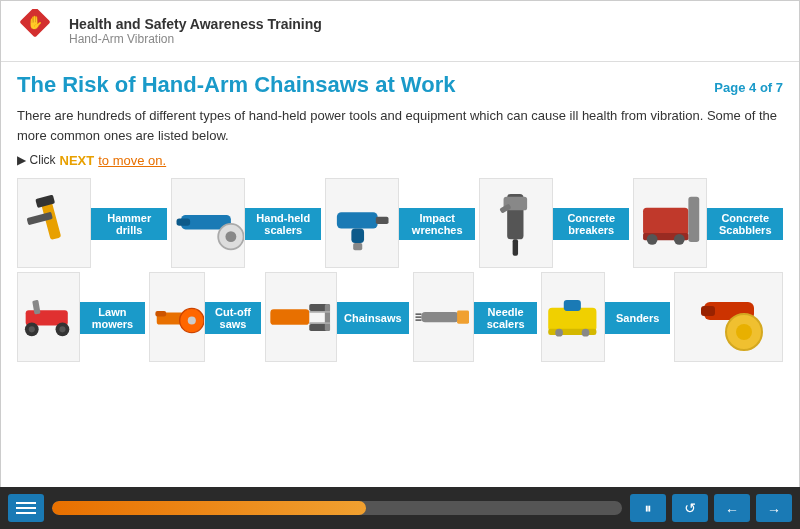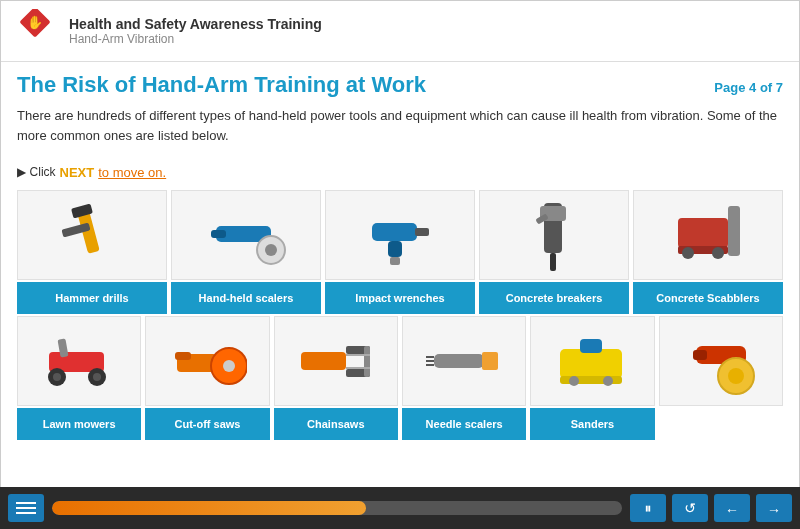--- a/index.html
+++ b/index.html
@@ -56,21 +56,21 @@
     }
     .page-number {
       font-size: 13px;
       color: #1a9ac9;
       font-weight: bold;
     }
 
     .description {
       font-size: 13px;
       color: #333;
-      margin-bottom: 20px;
+      margin-bottom: 8px;
       line-height: 1.5;
     }
 
     .click-next {
       font-size: 13px;
       color: #333;
       margin-bottom: 10px;
       display: flex;
       gap: 4px;
     }
@@ -92,21 +92,21 @@
       margin-bottom: 8px;
     }
     .tools-row {
       display: flex;
       gap: 4px;
       margin-bottom: 2px;
     }
     .tool-item {
       flex: 1;
       display: flex;
-      flex-direction: column;
+      flex-direction: row;
       align-items: center;
     }
     .tool-image-box {
       width: 100%;
       height: 90px;
       display: flex;
       align-items: center;
       justify-content: center;
       background: #f5f5f5;
       border: 1px solid #e0e0e0;
@@ -209,21 +209,21 @@
   </svg>
   <div class="header-text">
     <div class="header-title">Health and Safety Awareness Training</div>
     <div class="header-subtitle">Hand-Arm Vibration</div>
   </div>
 </div>
 
 <div class="main">
 
   <div class="page-heading-row">
-    <h1 class="page-heading">The Risk of Hand-Arm Training at Work</h1>
+    <h1 class="page-heading">The Risk of Hand-Arm Chainsaws at Work</h1>
     <span class="page-number">Page 4 of 7</span>
   </div>
 
   <p class="description">There are hundreds of different types of hand-held power tools and equipment which can cause ill health from vibration. Some of the more common ones are listed below.</p>
 
   <div class="click-next">
     <span class="arrow">▶ Click </span>
     <span class="next-label">NEXT</span>
     <span class="rest"> to move on.</span>
   </div>

